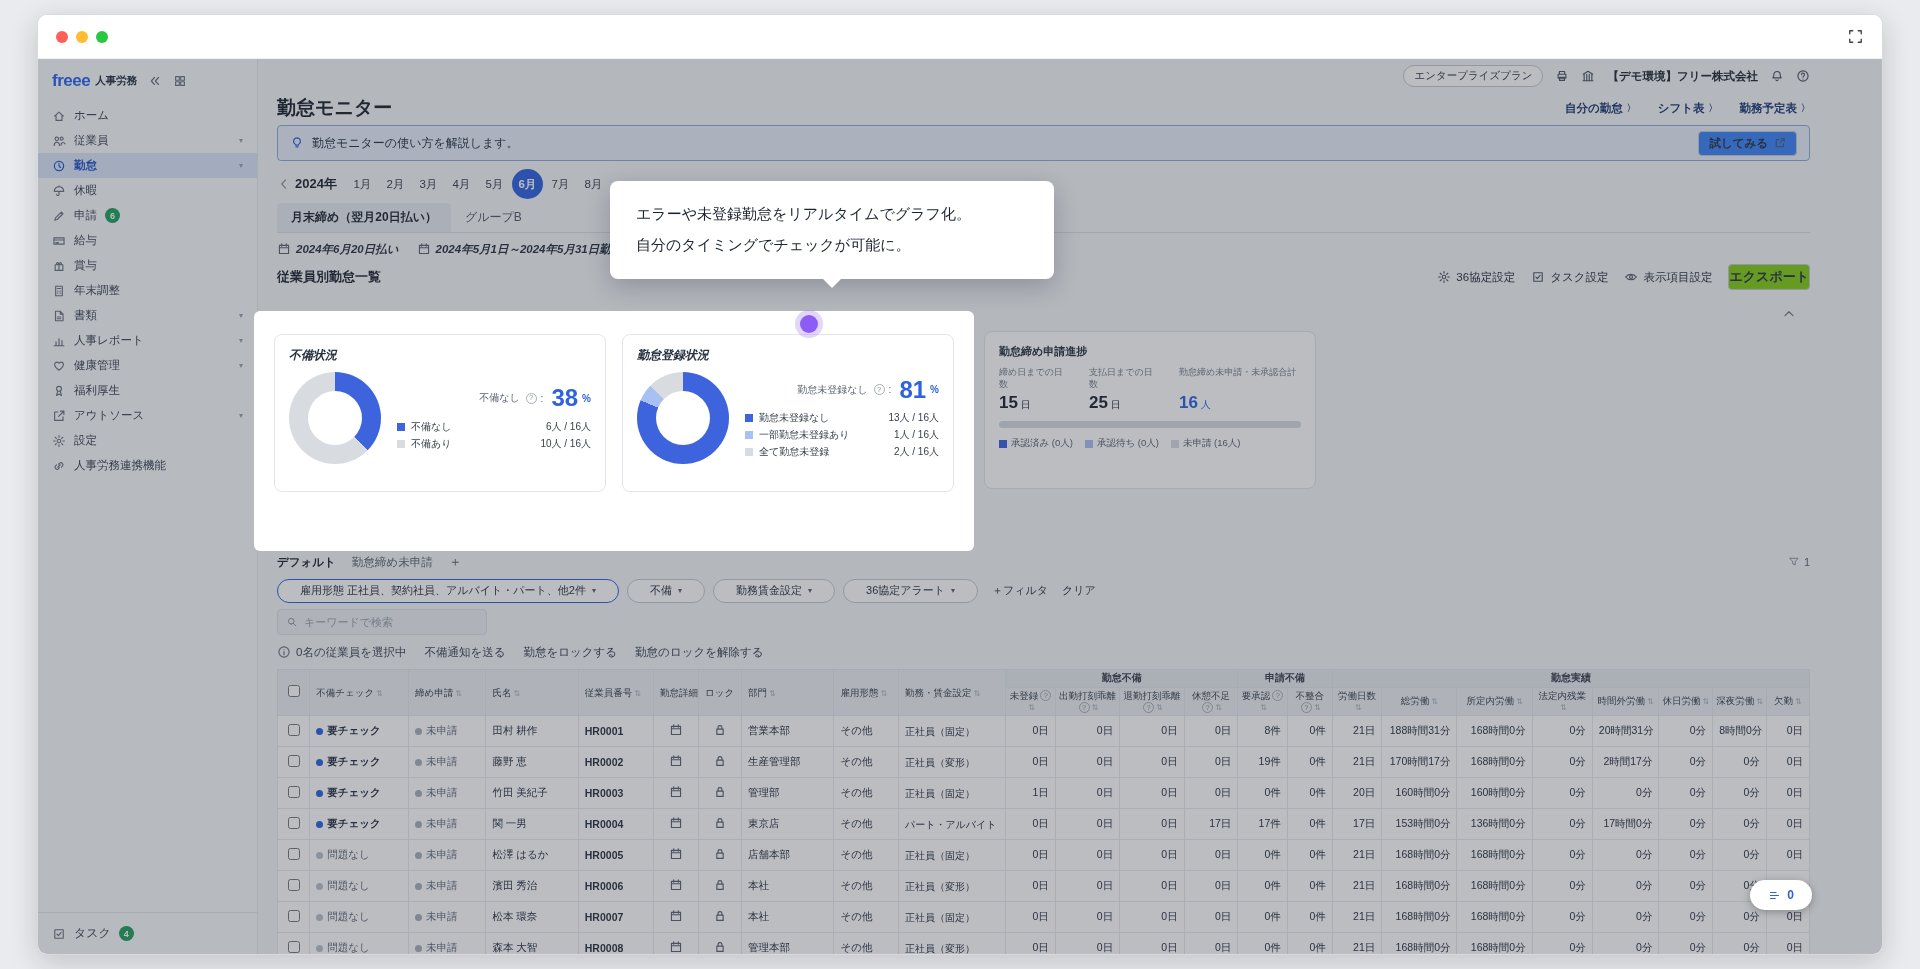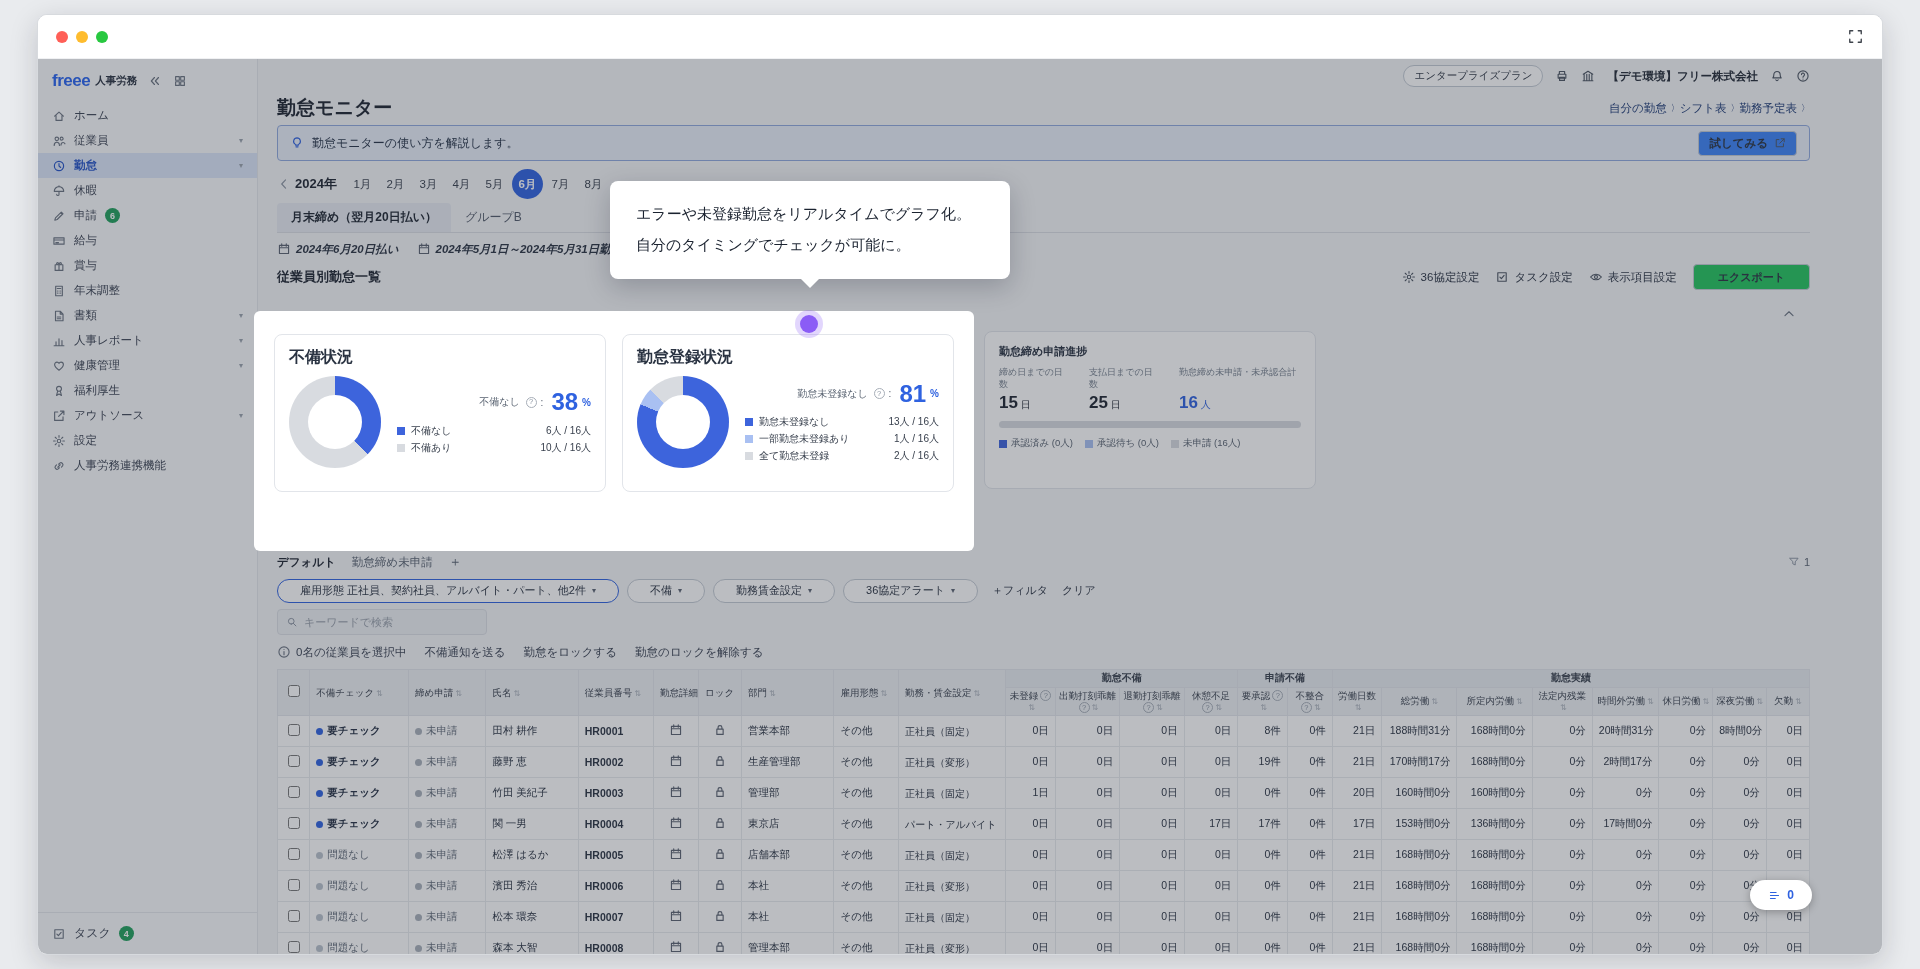--- a/index.html
+++ b/index.html
@@ -43,21 +43,21 @@
   
   .main { flex:1; display:flex; flex-direction:column; padding:0 72px 0 19px; overflow:hidden; }
 
   .utility { height:34px; display:flex; align-items:center; justify-content:flex-end; gap:12px; }
   .plan-pill { border:1px solid #c3cad3; border-radius:12px; padding:3px 10px; font-size:10.5px; color:#333b48; background:#fff; }
   .util-ic { color:#4c5562; }
   .company { font-size:11.5px; color:#222a36; font-weight:bold; }
 
   .page-head { height:30px; display:flex; align-items:center; }
   .page-title { font-size:19px; font-weight:bold; color:#1d2430; }
-  .page-links { margin-left:auto; display:flex; font-size:11.5px; font-weight:normal; color:#1d3a75;align-items:center; }
+  .page-links { margin-left:auto; display:flex; gap:22px; font-size:11.5px; font-weight:bold; color:#1d3a75;align-items:center; }
   .page-link { display:flex; align-items:center; gap:4px; cursor:pointer; }
   .link-chev { font-size:9px; color:#1d3a75; }
 
   .banner { margin-top:2px; height:36px; background:#e9effa; border:1px solid #8fa9de; border-radius:4px;
             display:flex; align-items:center; padding:0 12px; gap:8px; }
   .banner .icn { color:#2f62e0; }
   .banner-text { font-size:12px; color:#253246; }
   .try-btn { margin-left:auto; background:#3b82f6; border:1px solid #c3cad3; border-radius:4px; height:25px; padding:0 10px;
              font-size:11.5px; color:#2a3342; display:flex; align-items:center; gap:6px; font-weight:bold; cursor:pointer; }
   .try-btn .icn { color:#4c5562; } .try-btn .icn svg{width:12px;height:12px;}
@@ -75,21 +75,21 @@
 
   .dates { margin-top:6px; height:20px; display:flex; gap:18px; align-items:center; font-size:11.5px; color:#2a3342; font-weight:bold; }
   .date-item { display:flex; align-items:center; gap:5px;font-style:italic; }
   .date-item .icn { color:#5a6270; }
 
   .sec-head { margin-top:6px; height:24px; display:flex; align-items:center; }
   .sec-title { font-size:13px; font-weight:bold; color:#1d2430; }
   .sec-actions { margin-left:auto; display:flex; align-items:center; gap:16px; font-size:11.5px; color:#2a3342; }
   .sec-action { display:flex; gap:5px; align-items:center; cursor:pointer; }
   .sec-action .icn { color:#4c5562; }
-  .export-btn { border:1px solid #c3cad3; background:#22c55e; border-radius:4px; height:26px; padding:0 24px; font-size:11px; font-weight:bold; color:#2a3342; cursor:pointer; }
+  .export-btn { border:1px solid #c3cad3; background:#84cc16; border-radius:4px; height:26px; padding:0 0; font-size:13px; font-weight:bold; color:#2a3342; cursor:pointer; }
 
   
   .summary { margin-top:6px; height:250px; position:relative; }
   .collapse-chevron { position:absolute; right:14px; top:12px; color:#6a7380; cursor:pointer; }
   .progress-card { position:absolute; left:707px; top:36px; width:332px; height:158px; background:#fff; border:1px solid #e2e5ea; border-radius:8px; padding:12px 14px; }
   .progress-title { font-size:11px; font-weight:bold; color:#2a3342; }
   .progress-stats { display:flex; gap:18px; margin-top:8px; }
   .stat { width:72px; }
   .stat:last-child { width:120px; }
   .stat-lbl { font-size:9px; color:#76808e; line-height:1.3; height:24px; }
@@ -147,33 +147,33 @@
   .d-alert { background:#2f62e0; } .d-ok { background:#b9c2cc; } .d-gray { background:#a8b0ba; }
   .st-alert { font-weight:bold; color:#253044; } .st-ok, .st-gray { color:#5f6977; }
   input[type="checkbox"] { width:12px; height:12px; accent-color:#2f62e0; }
 
   
   .dim { position:absolute; inset:0; background:rgba(44,49,63,0.32); z-index:40; }
   .spotlight { position:absolute; left:216px; top:252px; width:720px; height:240px; background:#fff; border-radius:6px; z-index:45; padding:13px 20px; }
   .spot-title { font-size:11px; color:#3e4754; font-weight:bold; }
   .summary-cards { display:flex; gap:16px; margin-top:10px; }
   .donut-card { flex:1; border:1px solid #e2e5ea; border-radius:8px; padding:12px 14px; height:158px; background:#fff; }
-  .donut-title { font-size:16px; font-weight:bold; color:#2a3342; }
+  .donut-title { font-size:12px; font-weight:bold; color:#2a3342;font-style:italic; }
   .donut-row { display:flex; gap:16px; margin-top:8px; align-items:center; }
   .donut { width:92px; height:92px; border-radius:50%; position:relative; flex:none; }
   .donut::after { content:""; position:absolute; inset:19px; background:#fff; border-radius:50%; }
   .donut-right { flex:1; }
   .center-line { display:flex; align-items:center; justify-content:flex-end; gap:4px; font-size:10px; color:#5a6472; }
   .center-val { font-size:24px; font-weight:bold; color:#2f62e0; margin-left:4px; }
   .center-unit { font-size:10px; color:#2f62e0; font-weight:bold; }
   .legend { margin-top:6px; }
   .legend-row { display:flex; align-items:center; gap:6px; font-size:10px; color:#39414e; height:17px; }
   .legend-val { margin-left:auto; }
 
-  .tooltip { position:absolute; left:572px; top:122px; width:400px; background:#fff; border-radius:8px; z-index:60;
+  .tooltip { position:absolute; left:572px; top:122px; width:444px; background:#fff; border-radius:8px; z-index:60;
              padding:18px 26px; box-shadow:0 8px 26px rgba(15,20,35,.22); font-size:15px; color:#1b2330; line-height:2.05; }
   .tooltip::after { content:""; position:absolute; left:50%; bottom:-9px; transform:translateX(-50%);
                     border:10px solid transparent; border-top-color:#fff; border-bottom:none; }
   .pulse { position:absolute; left:762px; top:256px; width:18px; height:18px; border-radius:50%; background:#8b5cf6;
            z-index:65; box-shadow:0 0 0 5px rgba(139,92,246,.25); cursor:pointer; }
 
   .fab { position:absolute; right:70px; bottom:44px; width:62px; height:30px; background:#fff; border-radius:15px;
          box-shadow:0 2px 8px rgba(0,0,0,.28); display:flex; align-items:center; justify-content:center; gap:6px;
          z-index:55; font-size:12px; font-weight:bold; color:#2f62e0; cursor:pointer; }
   .fab .icn { color:#2f62e0; } .fab .icn svg{width:13px;height:13px;}

